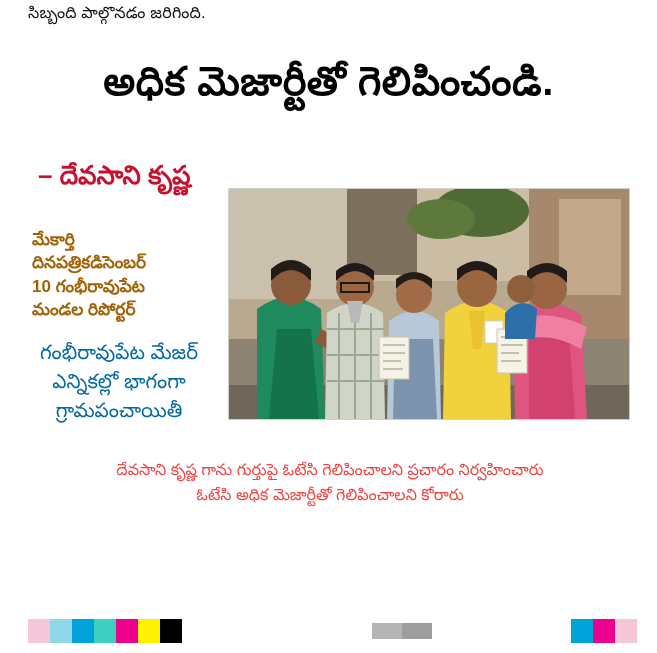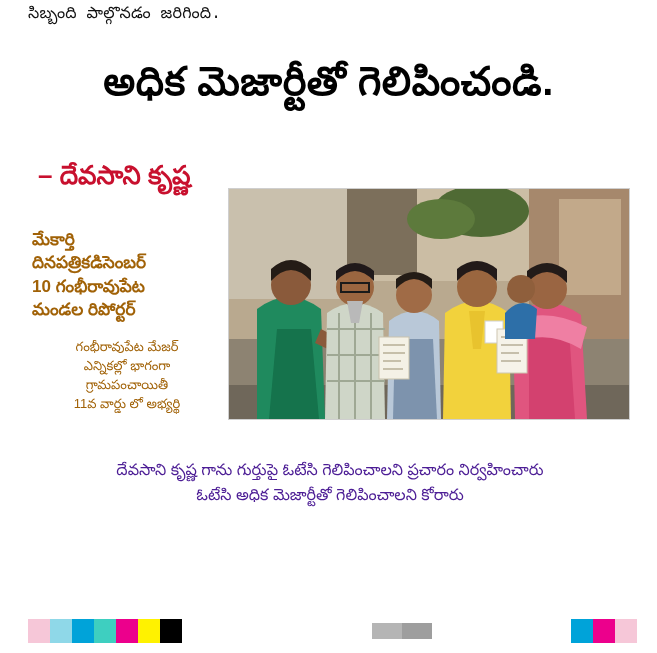--- a/index.html
+++ b/index.html
@@ -24,21 +24,20 @@
   
   .top-line {
     position: absolute;
     top: 4px;
     left: 28px;
     width: 600px;
     font-size: 16px;
     color: #111;
     letter-spacing: 0.2px;
     white-space: nowrap;
-    font-family: Liberation Mono, monospace;
   }
 
   
   .headline {
     position: absolute;
     top: 58px;
     left: 0;
     width: 657px;
     text-align: center;
     font-size: 40px;
@@ -82,35 +81,35 @@
     font-weight: bold;
     font-size: 17px;
     line-height: 1.38;
     text-align: left;
   }
 
   
   .body-col {
     position: absolute;
     top: 338px;
-    left: 32px;
+    left: 24px;
     width: 190px;
-    color: #a16207;
-    font-size: 13px;
+    color: #0369a1;
+    font-size: 20px;
     line-height: 1.45;
     text-align: center;
   }
 
   
   .body-wide {
     position: absolute;
     top: 458px;
     left: 30px;
     width: 600px;
-    color: #4c1d95;
+    color: #ef4444;
     font-size: 16px;
     line-height: 1.55;
     text-align: center;
   }
   .body-wide div { white-space: nowrap; }
 
   
   .color-strip-left {
     position: absolute;
     bottom: 10px;
@@ -220,21 +219,20 @@
     <div>మేకార్తి</div>
     <div>దినపత్రికడిసెంబర్</div>
     <div>10 గంభీరావుపేట</div>
     <div>మండల రిపోర్టర్</div>
   </div>
 
   <div class="body-col">
     <div>గంభీరావుపేట మేజర్</div>
     <div>ఎన్నికల్లో భాగంగా</div>
     <div>గ్రామపంచాయితీ</div>
-    <div>11వ వార్డు లో అభ్యర్థి</div>
   </div>
 
   <div class="body-wide">
     <div>దేవసాని కృష్ణ    గాను గుర్తుపై ఓటేసి గెలిపించాలని ప్రచారం నిర్వహించారు</div>
     <div>ఓటేసి అధిక మెజార్టీతో గెలిపించాలని కోరారు</div>
   </div>
 
   <div class="color-strip-left">
     <div class="sw" style="background:#f6c7d8"></div>
     <div class="sw" style="background:#8fd8e8"></div>

